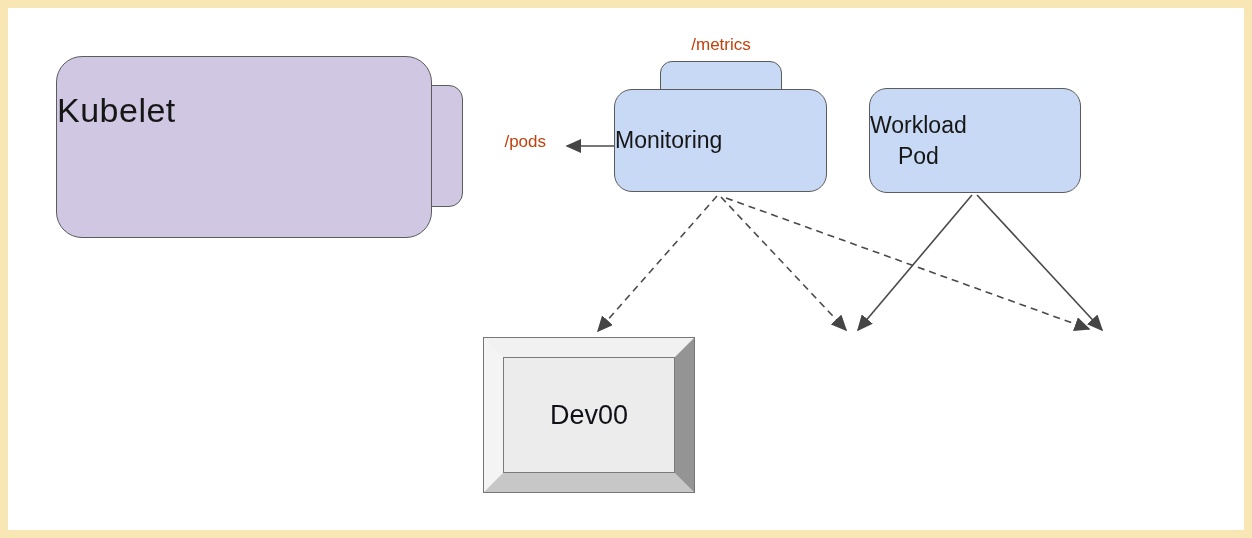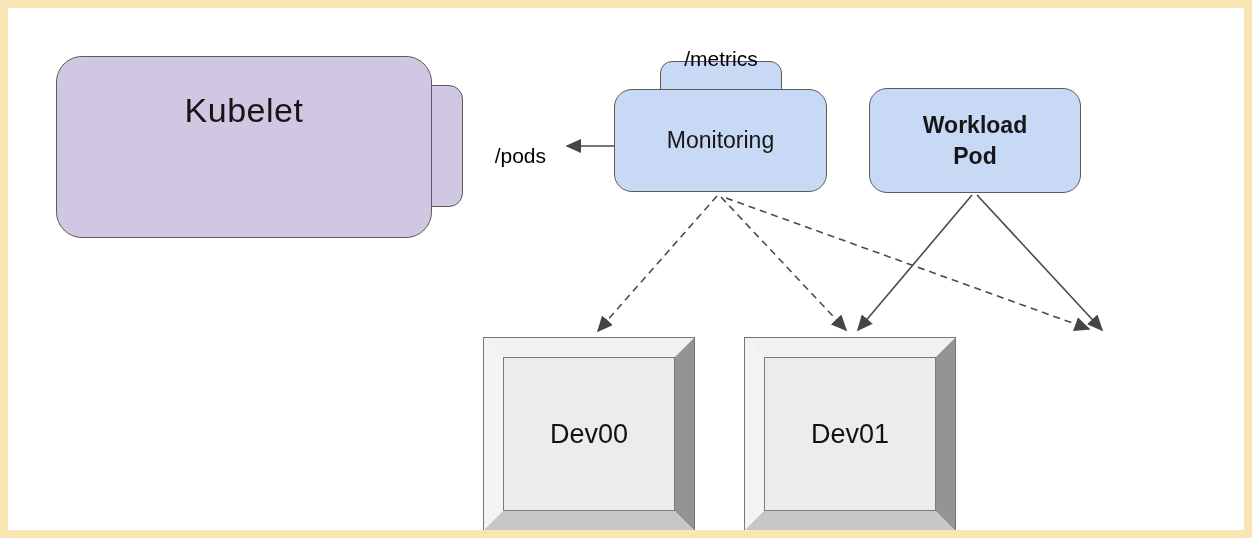--- a/index.html
+++ b/index.html
@@ -10,21 +10,21 @@
     border:8px solid var(--frame,#f8e7b4);
     background:#fff;
     font-family:"Liberation Sans", sans-serif;
     overflow:hidden;
   }
   .stage{position:absolute;left:0;top:0;width:1236px;height:522px;}
   .node{
     position:absolute;
     box-sizing:border-box;
     border:1.6px solid #5b5b5b;
-    display:flex;align-items:center;justify-content:center;
+    display:flex;align-items:center;justify-content:flex-start;
     text-align:center;color:#161616;
   }
   .lavender{background:var(--lavender,#d0c8e3);}
   .blue{background:var(--blue,#c8d9f5);}
   .kubelet-main{
     left:48px;top:48px;width:376px;height:182px;
     border-radius:26px;z-index:3;
     align-items:flex-start;
     font-size:34px;letter-spacing:.5px;
     padding-top:34px;
@@ -38,33 +38,32 @@
     border-radius:12px;z-index:2;
   }
   .monitoring-box{
     left:606px;top:81px;width:213px;height:103px;
     border-radius:18px;z-index:3;
     font-size:23px;line-height:31px;
   }
   .workload-box{
     left:861px;top:80px;width:212px;height:105px;
     border-radius:18px;z-index:3;
-    font-size:23px;line-height:31px;font-weight:bold;
+    font-size:23px;line-height:31px;
   }
   .endpoint-label{
-    position:absolute;color:#000000;font-size:21px;z-index:4;
+    position:absolute;color:#c2410c;font-size:17px;z-index:4;
     white-space:nowrap;
-    margin-top:12px;
   }
   .pods-label{left:458px;top:124px;width:80px;text-align:right;}
   .metrics-label{left:652px;top:27px;width:122px;text-align:center;}
   .dev-box{
     position:absolute;
     box-sizing:border-box;
-    width:210px;height:192px;top:330px;
+    width:210px;height:154px;top:330px;
     border:19px solid;
     border-color:#f1f1f1 #949494 #c7c7c7 #f4f4f4; 
     outline:1px solid #767676;
     background:#ececec;
     z-index:3;
   }
   .dev-face{
     width:100%;height:100%;
     box-sizing:border-box;
     border:1px solid #7b7b7b;
@@ -121,21 +120,16 @@
         <span>Pod</span>
       </span>
     </div>
 
     <div class="dev-box dev00">
       <div class="dev-face">
         <span>Dev00</span>
       </div>
     </div>
 
-    <div class="dev-box dev01">
-      <div class="dev-face">
-        <span>Dev01</span>
-      </div>
-    </div>
 
 
   </div>
 </div>
 
 </body></html>

